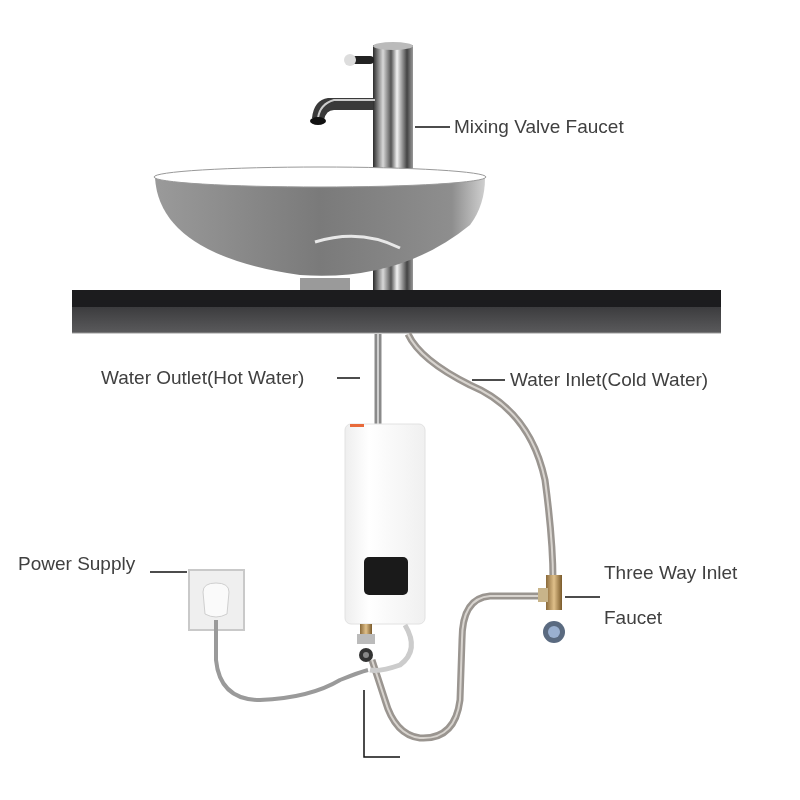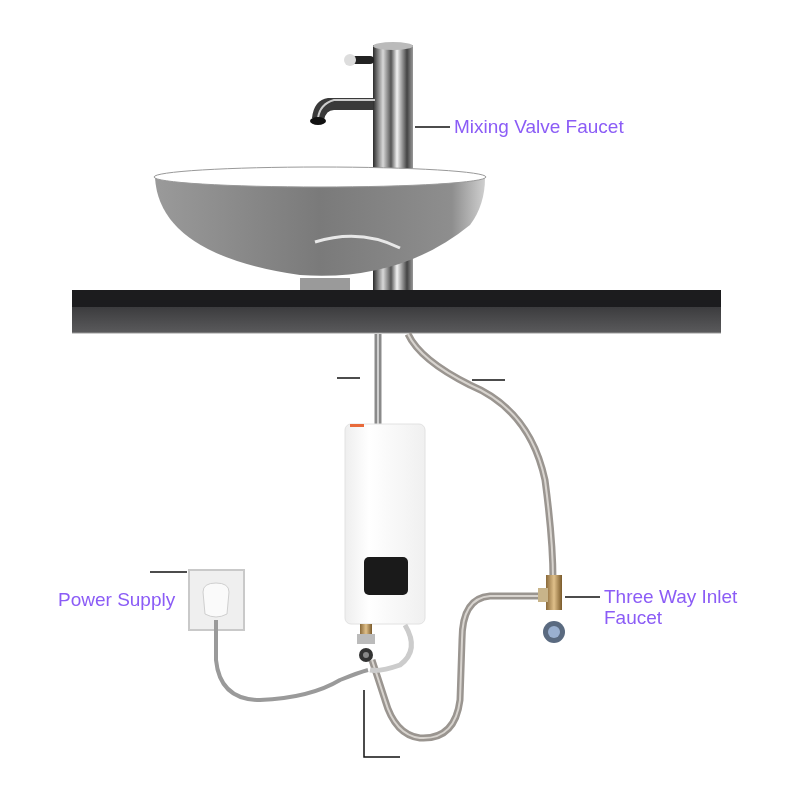--- a/index.html
+++ b/index.html
@@ -1,18 +1,18 @@
 <!DOCTYPE html>
 <html><head>
   <meta charset="utf-8">
   <style>
     html, body { margin: 0; padding: 0; background: #ffffff; }
     body { width: 800px; height: 800px; position: relative; overflow: hidden; font-family: "Liberation Sans", sans-serif; }
     #diagram { position: absolute; left: 0; top: 0; width: 800px; height: 800px; }
-    .label { position: absolute; font-family: "Liberation Sans", sans-serif; font-size: 19px; color: #8b5cf6; white-space: nowrap; line-height: 22px; }
+    .label { position: absolute; font-family: "Liberation Sans", sans-serif; font-size: 19px; color: #404040; white-space: nowrap; line-height: 22px; }
   </style>
 </head>
 <body>
 
 <div id="diagram">
   <svg width="800" height="800" viewBox="0 0 800 800" xmlns="http://www.w3.org/2000/svg">
     <defs>
       <linearGradient id="chrome" x1="0" x2="1" y1="0" y2="0">
         <stop offset="0" stop-color="#2a2a2a"></stop>
         <stop offset="0.25" stop-color="#d8d8d8"></stop>
@@ -101,16 +101,18 @@
 
     <line x1="415" y1="127" x2="450" y2="127" stroke="#111" stroke-width="1.5"></line>
     <line x1="337" y1="378" x2="360" y2="378" stroke="#111" stroke-width="1.5"></line>
     <line x1="472" y1="380" x2="505" y2="380" stroke="#111" stroke-width="1.5"></line>
     <line x1="150" y1="572" x2="187" y2="572" stroke="#111" stroke-width="1.5"></line>
     <line x1="565" y1="597" x2="600" y2="597" stroke="#111" stroke-width="1.5"></line>
     <polyline points="364,690 364,757 400,757" stroke="#111" stroke-width="1.5" fill="none"></polyline>
   </svg>
 
   <span class="label" style="left:454px; top:116px;">Mixing Valve Faucet</span>
-  <span class="label" style="left:18px; top:589px;margin-left:40px;">Power Supply</span>
-  <span class="label" style="left:604px; top:586px;">Three Way Inlet</span>
+  <span class="label" style="left:101px; top:367px;">Water Outlet(Hot Water)</span>
+  <span class="label" style="left:510px; top:369px;">Water Inlet(Cold Water)</span>
+  <span class="label" style="left:18px; top:553px;">Power Supply</span>
+  <span class="label" style="left:604px; top:562px;">Three Way Inlet</span>
   <span class="label" style="left:604px; top:607px;">Faucet</span>
 </div>
 
 </body></html>

